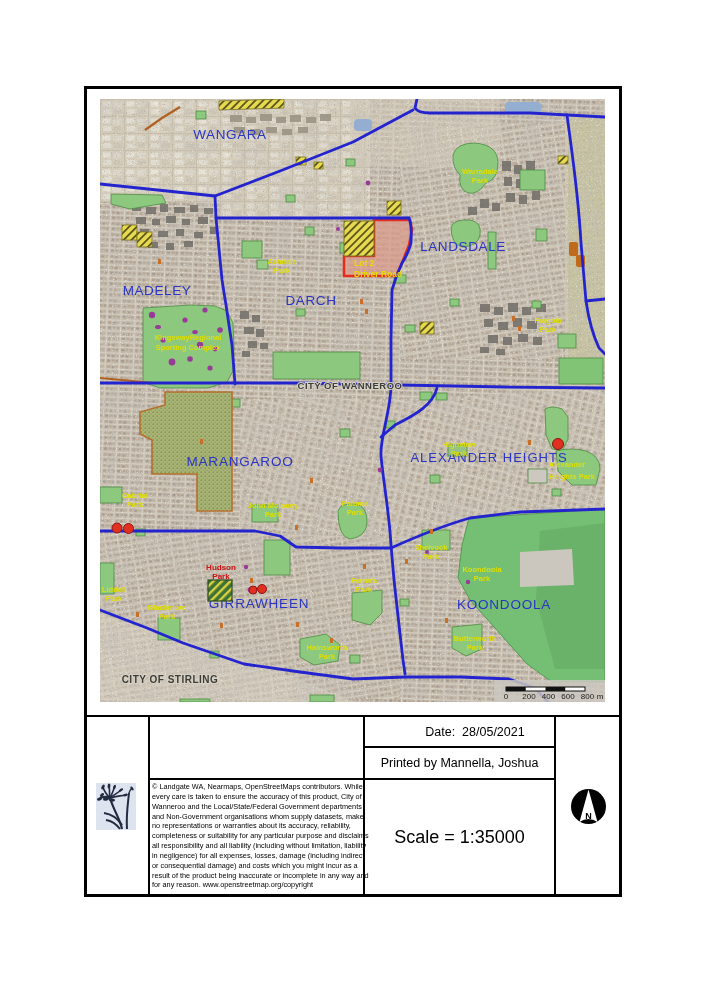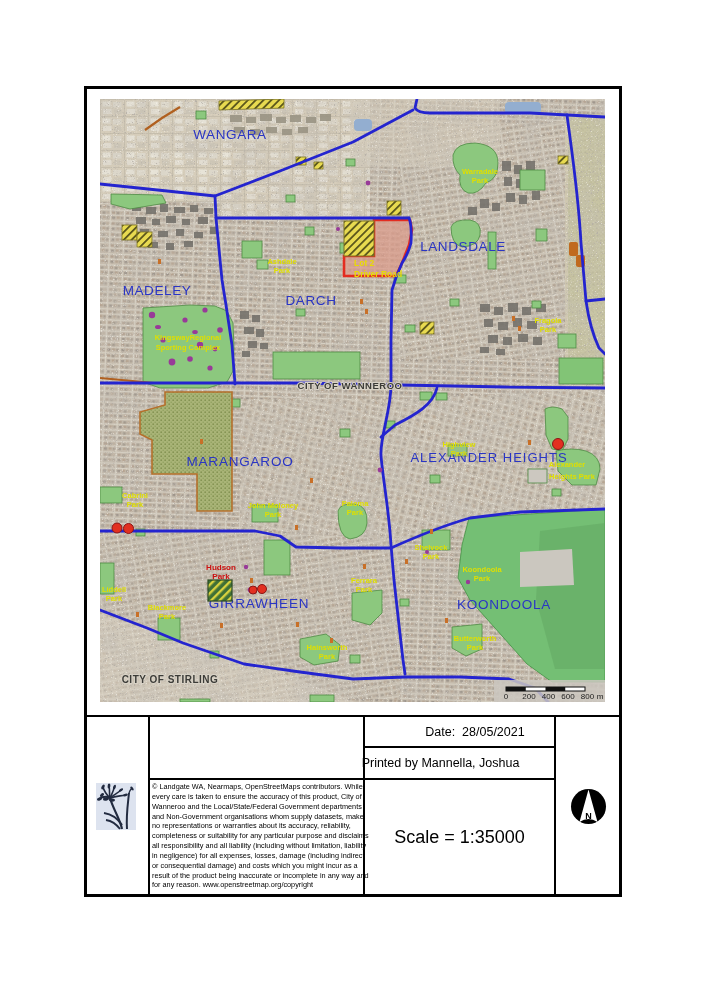--- a/index.html
+++ b/index.html
@@ -15,21 +15,21 @@
 <div class="abs" style="left:84px;top:715px;width:538px;height:2px;background:#000;"></div>
 
 <div class="abs" style="left:148px;top:715px;width:2px;height:182px;background:#000;"></div>
 <div class="abs" style="left:363px;top:715px;width:2px;height:182px;background:#000;"></div>
 <div class="abs" style="left:554px;top:715px;width:2px;height:182px;background:#000;"></div>
 
 <div class="abs" style="left:363px;top:746px;width:193px;height:2px;background:#000;"></div>
 <div class="abs" style="left:148px;top:778px;width:408px;height:2px;background:#000;"></div>
 
 <div class="abs cellc" style="left:365px;top:717px;width:220px;height:29px;font-size:12.5px;">Date:&nbsp; 28/05/2021</div>
-<div class="abs cellc" style="left:346px;top:748px;width:189px;height:30px;font-size:12.5px;">Printed by Mannella, Joshua</div>
+<div class="abs cellc" style="left:365px;top:748px;width:189px;height:30px;font-size:12.5px;">Printed by Mannella, Joshua</div>
 <div class="abs cellc" style="left:365px;top:780px;width:189px;height:115px;font-size:18px;">Scale = 1:35000</div>
 <div class="abs" style="left:152px;top:782px;width:212px;font-size:7.3px;line-height:9.85px;color:#000;white-space:nowrap;">© Landgate WA, Nearmaps, OpenStreetMaps contributors. While<br>every care is taken to ensure the accuracy of this product, City of<br>Wanneroo and the Local/State/Federal Government departments<br>and Non-Government organisations whom supply datasets, make<br>no representations or warranties about its accuracy, reliability,<br>completeness or suitability for any particular purpose and disclaims<br>all responsibility and all liability (including without limitation, liability<br>in negligence) for all expenses, losses, damage (including indirect<br>or consequential damage) and costs which you might incur as a<br>result of the product being inaccurate or incomplete in any way and<br>for any reason. www.openstreetmap.org/copyright</div>
 
 <svg class="abs" style="left:96px;top:783px;" width="40" height="47" viewBox="0 0 40 47">
   <rect width="40" height="47" fill="#dde3ef"></rect>
   <g stroke="#222b40" fill="none">
     <path d="M14,15 C18,28 24,36 26,46" stroke-width="2.2"></path>
     <path d="M33,10 C32,20 30,32 31,46" stroke-width="2"></path>
     <path d="M8,30 C15,31 22,36 26,42" stroke-width="2"></path>
     <path d="M10,37 C16,38 21,42 24,46" stroke-width="1.8"></path>

